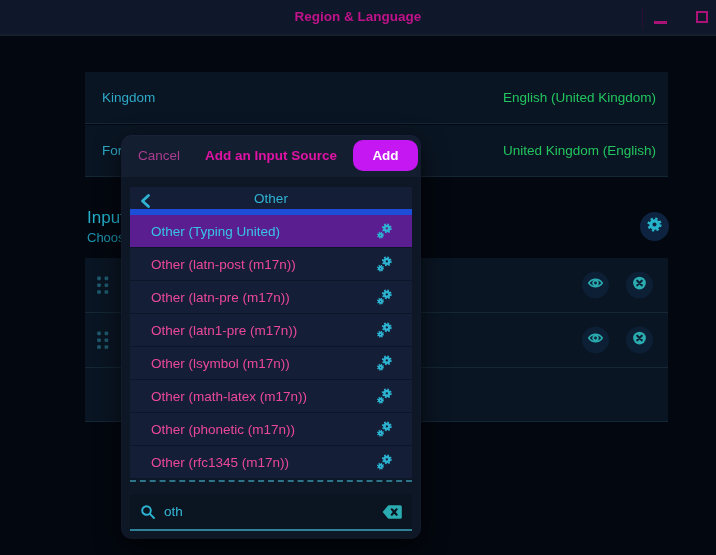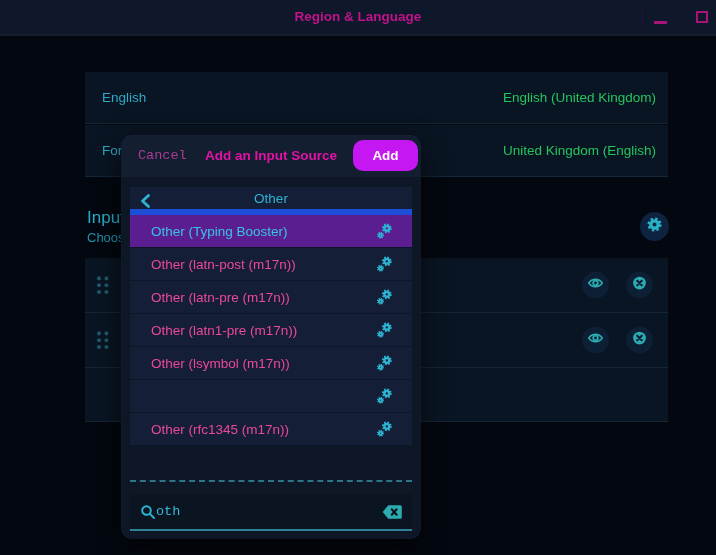--- a/index.html
+++ b/index.html
@@ -67,21 +67,21 @@
     background: #0e1726; border-radius: 10px;
     box-shadow: 0 8px 26px rgba(0,0,0,0.7), 0 0 0 1px #1b2742;
     z-index: 10;
   }
   .dlg-header {
     position: absolute; left: 0; top: 0; width: 100%; height: 41px;
     background: #141e31; border-radius: 10px 10px 0 0;
   }
   .dlg-cancel {
     position: absolute; left: 16px; top: 12px; color: #ab3c90; font-size: 13.5px;
-    background: none; border: none; cursor: pointer; font-family: Liberation Mono, monospace;
+    background: none; border: none; cursor: pointer; font-family: Liberation Sans, sans-serif;
   }
   .dlg-title {
     position: absolute; left: 0; right: 0; top: 12px; text-align: center;
     color: #e013a5; font-weight: bold; font-size: 13.5px; pointer-events: none;
   }
   .dlg-add {
     position: absolute; right: 2px; top: 4px; width: 65px; height: 31px;
     background: #c417f2; color: #ffffff; font-weight: bold; font-size: 13.5px;
     border: none; border-radius: 10px; cursor: pointer; font-family: inherit;
   }
@@ -108,22 +108,22 @@
   .dlg-dash { position: absolute; left: 8px; top: 344px; width: 282px; border-top: 2px dashed #2d7489; }
 
   .dlg-search {
     position: absolute; left: 8px; top: 358px; width: 282px; height: 37px;
     background: #0b1421; border-bottom: 2px solid #2f8195;
     display: flex; align-items: center;
   }
   .search-icon { margin-left: 10px; width: 16px; height: 16px; color: #2db4d2; }
   .search-icon svg { width: 16px; height: 16px; }
   .search-input {
-    flex: 1; background: transparent; border: none; outline: none;
-    color: #34b9d9; font-size: 13.5px; font-family: Liberation Mono, monospace;
+    flex: 1; margin-left: 8px; background: transparent; border: none; outline: none;
+    color: #34b9d9; font-size: 13.5px; font-family: Liberation Sans, sans-serif;
   }
   .clear-icon { margin-right: 10px; width: 20px; height: 16px; color: #2aacb0; cursor: pointer; }
   .clear-icon svg { width: 20px; height: 16px; }
 
   .hidden-defs { position: absolute; width: 0; height: 0; overflow: hidden; }
 </style>
 </head>
 <body>
 
 <svg class="hidden-defs" aria-hidden="true">
@@ -175,21 +175,21 @@
 <div class="screen">
 
   <div class="titlebar">
     <div class="titlebar-title">Region &amp; Language</div>
     <div class="tb-divider"></div>
     <div class="tb-min"></div>
     <div class="tb-max"></div>
   </div>
 
   <div class="set-row row-language">
-    <span class="lbl">English</span>
+    <span class="lbl">Kingdom</span>
     <span class="val">English (United Kingdom)</span>
   </div>
 
   <div class="set-row row-format">
     <span class="lbl">For</span>
     <span class="val">United Kingdom (English)</span>
   </div>
 
   <div class="input-heading">Input</div>
   <div class="input-sub">Choos</div>
@@ -240,21 +240,21 @@
 
     <div class="dlg-list">
       <div class="dlg-nav">
         <span class="dlg-back"><span><svg viewBox="0 0 16 16">
                 <use href="#i-back"></use>
               </svg></span></span>
         <div class="dlg-nav-title">Other</div>
       </div>
 
       <div class="dlg-row sel">
-        <span class="dlg-row-label">Other (Typing Booster)</span>
+        <span class="dlg-row-label">Other (Typing United)</span>
         <span class="gears"><svg viewBox="0 0 24 24">
               <use href="#i-gears"></use>
             </svg></span>
       </div>
       <div class="dlg-row">
         <span class="dlg-row-label">Other (latn-post (m17n))</span>
         <span class="gears"><svg viewBox="0 0 24 24">
               <use href="#i-gears"></use>
             </svg></span>
       </div>
@@ -270,20 +270,27 @@
               <use href="#i-gears"></use>
             </svg></span>
       </div>
       <div class="dlg-row">
         <span class="dlg-row-label">Other (lsymbol (m17n))</span>
         <span class="gears"><svg viewBox="0 0 24 24">
               <use href="#i-gears"></use>
             </svg></span>
       </div>
       <div class="dlg-row">
+        <span class="dlg-row-label">Other (math-latex (m17n))</span>
+        <span class="gears"><svg viewBox="0 0 24 24">
+              <use href="#i-gears"></use>
+            </svg></span>
+      </div>
+      <div class="dlg-row">
+        <span class="dlg-row-label">Other (phonetic (m17n))</span>
         <span class="gears"><svg viewBox="0 0 24 24">
               <use href="#i-gears"></use>
             </svg></span>
       </div>
       <div class="dlg-row">
         <span class="dlg-row-label">Other (rfc1345 (m17n))</span>
         <span class="gears"><svg viewBox="0 0 24 24">
               <use href="#i-gears"></use>
             </svg></span>
       </div>

